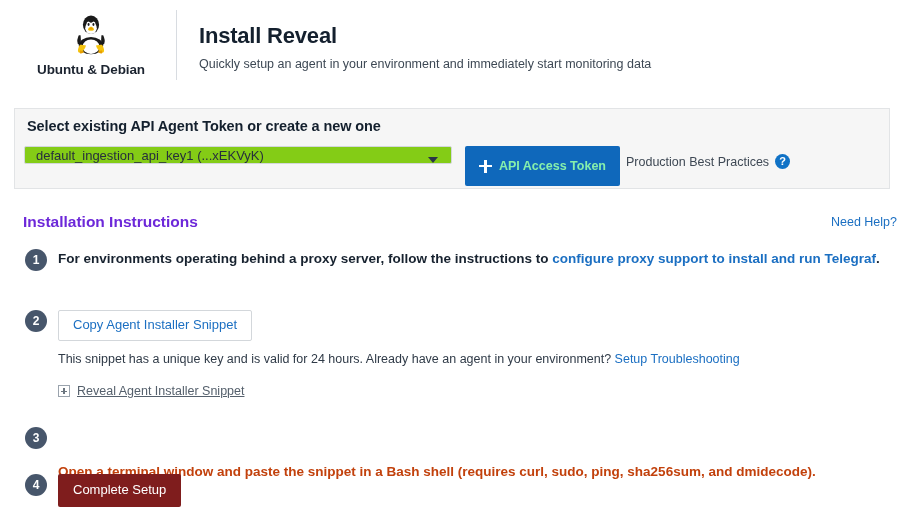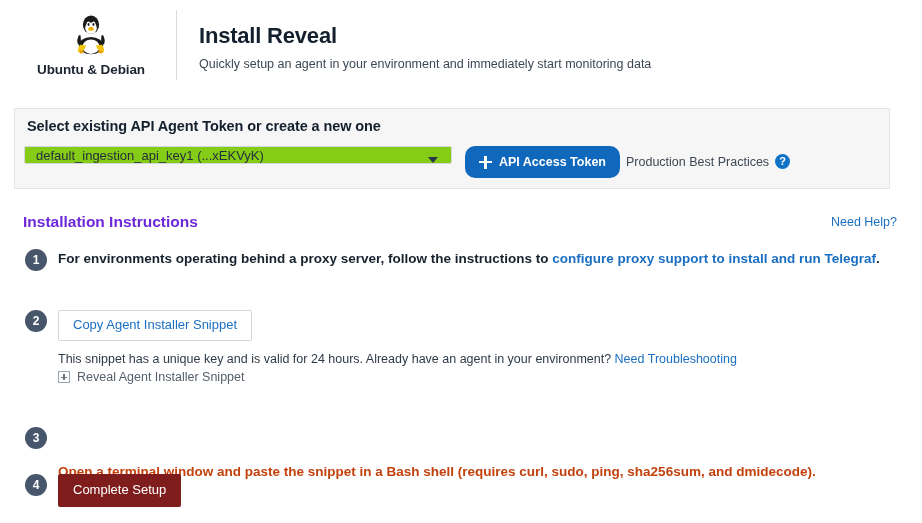--- a/index.html
+++ b/index.html
@@ -43,22 +43,22 @@
     background: #84cc16; border: 1px solid #d3d7db; border-radius: 2px;
     display: flex; align-items: flex-end;
   }
   .select-value { font-size: 13px; color: #262f3c; padding-left: 11px; flex: 1; white-space: nowrap; }
   .caret {
     width: 0; height: 0; margin-right: 13px;
     border-left: 5px solid transparent; border-right: 5px solid transparent;
     border-top: 6px solid #2b3646;
   }
   .token-btn {
-    position: absolute; left: 450px; top: 37px; height: 32px;
-    background: #0f68bb; color: #ffffff; border: none; border-radius: 10px;
+    position: absolute; left: 450px; top: 37px; height: 40px;
+    background: #0f68bb; color: #86efac; border: none; border-radius: 2px;
     display: flex; align-items: center; gap: 7px; padding: 0 14px;
     font-family: "Liberation Sans", sans-serif;
     font-size: 12.5px; font-weight: bold; cursor: pointer; white-space: nowrap;
   }
   .plus-ico { position: relative; width: 13px; height: 13px; display: inline-block; }
   .plus-ico:before, .plus-ico:after { content: ""; position: absolute; background: #fff; }
   .plus-ico:before { left: 0; top: 5.5px; width: 13px; height: 2.4px; }
   .plus-ico:after  { top: 0; left: 5.3px; width: 2.4px; height: 13px; }
   .best-practices {
     position: absolute; left: 611px; top: 45px;
@@ -89,21 +89,21 @@
   a.lnk, .lnk { text-decoration: none; cursor: pointer; }
 
   .s2 { left: 25px; top: 310px; width: 865px; }
   .copy-btn {
     display: inline-block; background: #fff; border: 1px solid #d3d7db; border-radius: 2px;
     padding: 7px 14px 8px; font-size: 13px; color: #1b6fc2; cursor: pointer;
     font-family: "Liberation Sans", sans-serif; line-height: 1.1;
   }
   .s2-note { margin-top: 11px; font-size: 12.5px; color: #2f3a47; white-space: nowrap; }
   .s2-note .lnk { color: #1b6fc2; }
-  .reveal { margin-top: 4px; display: flex; align-items: center; gap: 7px; font-size: 12.5px; color: #55606c; cursor: pointer; }
+  .reveal { margin-top: 18px; display: flex; align-items: center; gap: 7px; font-size: 12.5px; color: #55606c; cursor: pointer; text-decoration: underline; }
   .exp-box {
     position: relative; width: 12px; height: 12px; border: 1px solid #9aa3ad; background: #fff; display: inline-block;
   }
   .exp-box:before, .exp-box:after { content: ""; position: absolute; background: #6b757f; }
   .exp-box:before { left: 2px; top: 4.4px; width: 6px; height: 1.4px; }
   .exp-box:after  { top: 2px; left: 4.3px; width: 1.4px; height: 6px; }
 
   .s3 { left: 25px; top: 427px; width: 865px; }
   .s3 .step-body { font-size: 13.5px; font-weight: bold; color: #c2410c; line-height: 1.5; margin-top: 35px; }
 
@@ -175,21 +175,21 @@
     <div class="step-body">
       <span>For environments operating behind a proxy server, follow the instructions to </span><span class="lnk">configure proxy support to install and run Telegraf</span><span>.</span>
     </div>
   </div>
 
   <div class="step s2">
     <div class="num">2</div>
     <div class="step-body">
       <div class="copy-btn">Copy Agent Installer Snippet</div>
       <div class="s2-note">
-        <span>This snippet has a unique key and is valid for 24 hours. Already have an agent in your environment? </span><span class="lnk">Need Troubleshooting</span>
+        <span>This snippet has a unique key and is valid for 24 hours. Already have an agent in your environment? </span><span class="lnk">Setup Troubleshooting</span>
       </div>
       <div class="reveal">
         <span class="exp-box"></span>
         <span>Reveal Agent Installer Snippet</span>
       </div>
     </div>
   </div>
 
   <div class="step s3">
     <div class="num">3</div>

